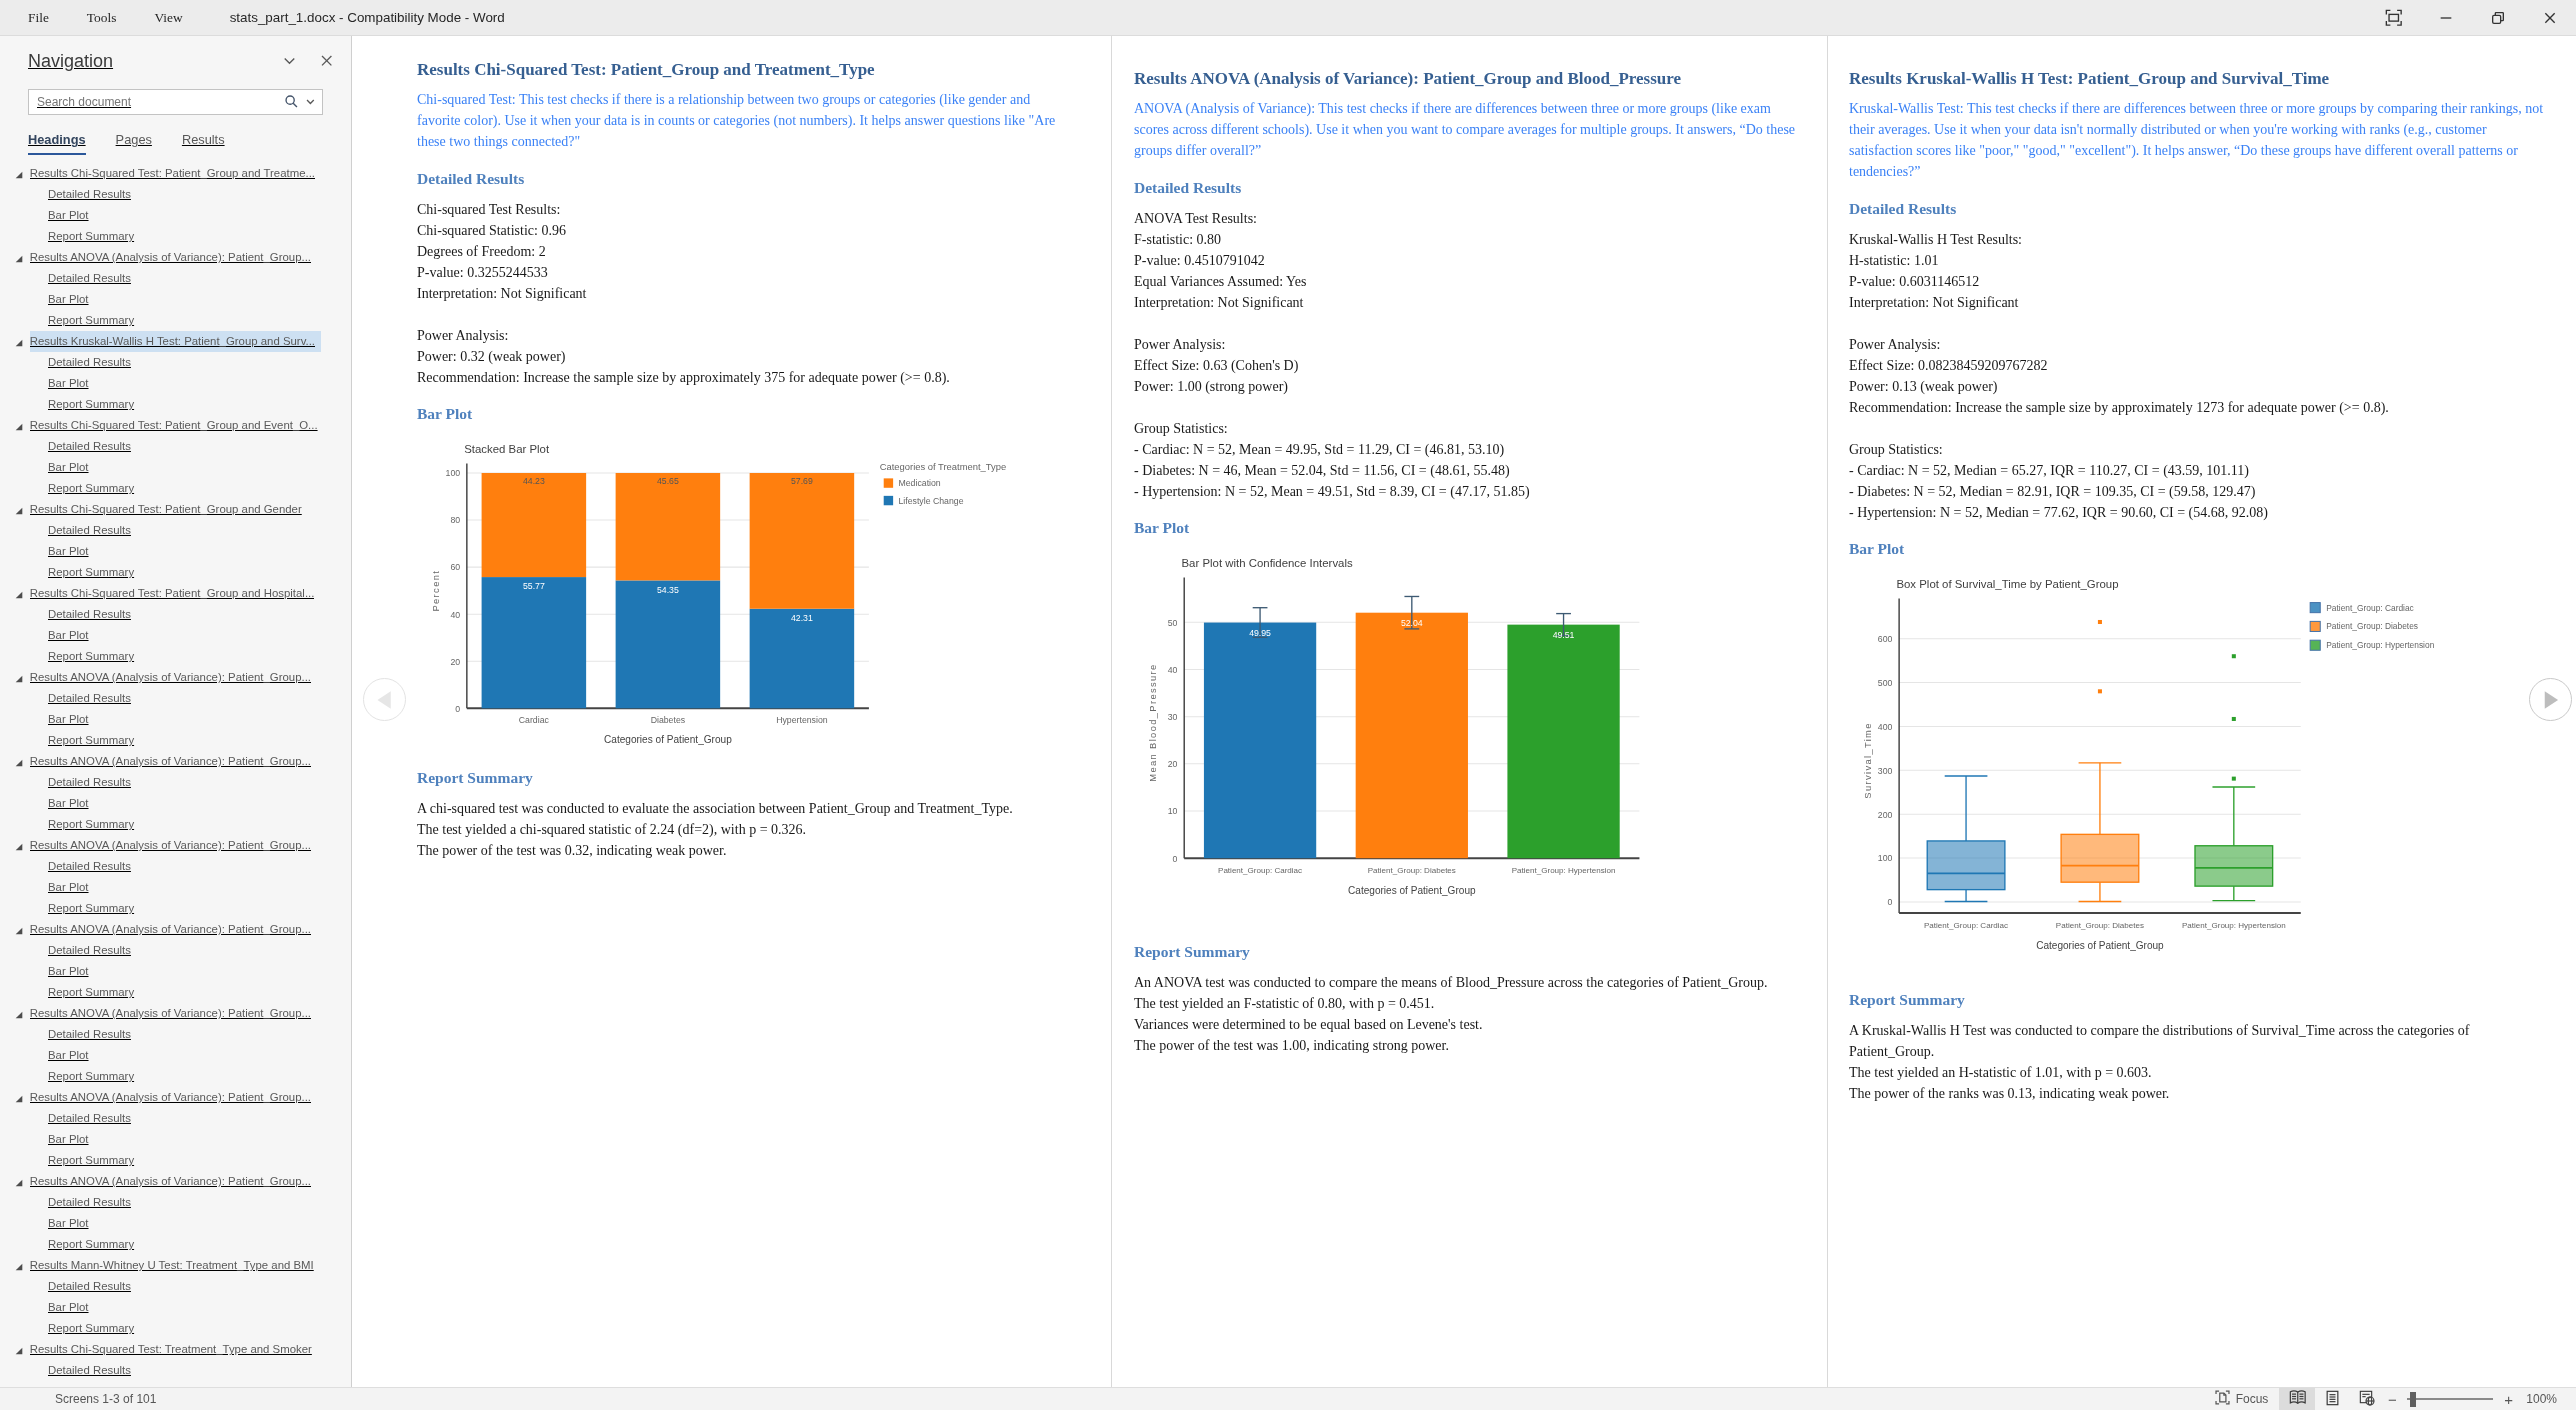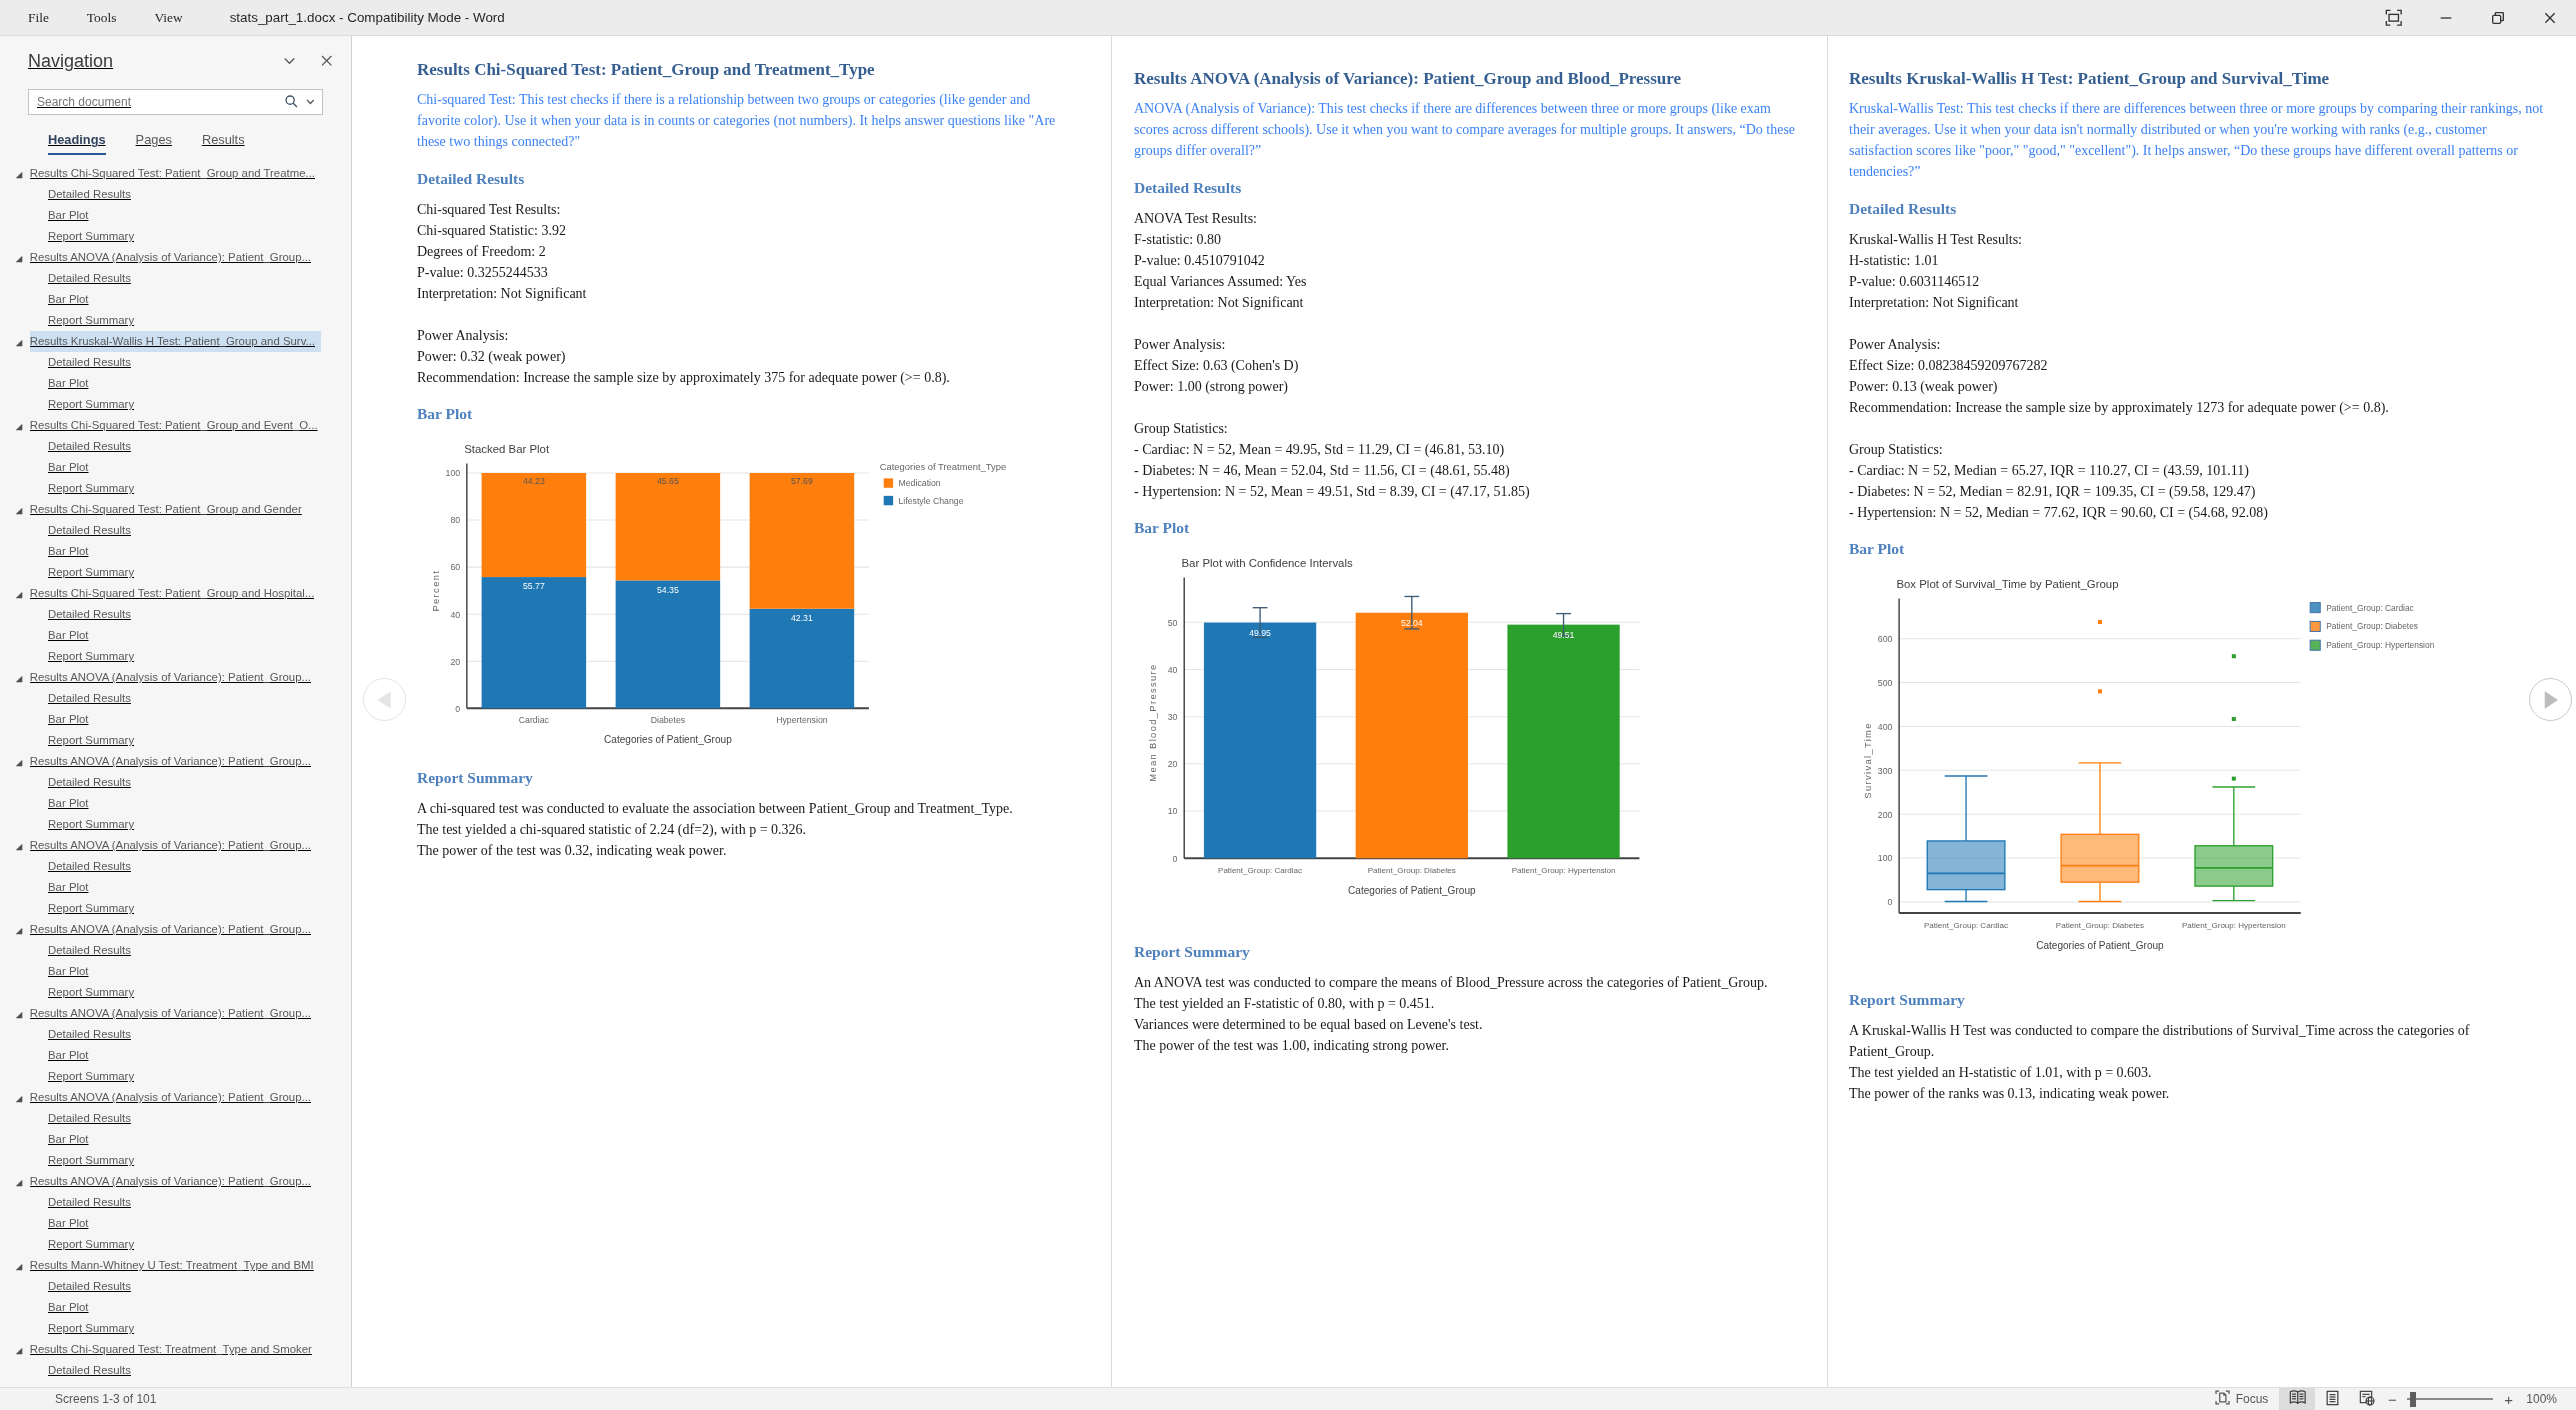--- a/index.html
+++ b/index.html
@@ -20,21 +20,21 @@
 
   
   .navpane { width:352px; background:#f6f6f6; border-right:0.7px solid #cfcfcf; display:flex; flex-direction:column;text-decoration:underline; }
   .nav-head { display:flex; align-items:center; padding:15px 17.5px 6.7px 28px; }
   .nav-title { font-size:18px; color:#3b3b3b; flex:1; }
   .nav-head-icon { color:#595959; margin-left:23px; }
   .nav-search { margin:10.8px 28px 4px 28px; height:25.5px; background:#fff; border:0.7px solid #c3c3c3; display:flex; align-items:center; padding:0 6.7px 0 8px; }
   .nav-search input { flex:1; border:none; outline:none; font-size:12px; color:#444; background:transparent; font-family:"Liberation Sans",sans-serif; }
   .nav-search input::placeholder { color:#767676; }
   .nav-search .mag { margin-right:5.4px; }
-  .nav-tabs { display:flex; gap:30px; padding:13.4px 0 0 28px; font-size:12.8px; color:#595959;margin-left:20px; }
+  .nav-tabs { display:flex; gap:30px; padding:13.4px 0 0 28px; font-size:12.8px; color:#595959; }
   .nav-tab { padding-bottom:5.4px; }
   .nav-tab.active { color:#33455e; font-weight:bold; border-bottom:2.7px solid #2b579a; }
   .navlist { flex:1; overflow:hidden; padding-top:8px; }
   .nav-row { height:21px; display:flex; align-items:center; font-size:11.4px; color:#595959; white-space:nowrap; }
   .nav-row .tri { width:8px; height:8px; margin:0 6.7px 0 15px; flex:none; }
   .nav-row.lvl2 { padding-left:48px; }
   .nav-row.lvl1 .lbl { overflow:hidden; text-overflow:clip; }
   .nav-row.selected .lbl-wrap { background:#cde0f2; }
   .lbl-wrap { display:flex; align-items:center; height:21px; flex:1; margin-right:30px; padding-right:4px; }
 
@@ -492,21 +492,21 @@
     <div class="pager pager-right">
       <svg width="17.5" height="20" viewBox="0 0 26 30">
           <polygon points="4,2 4,28 24,15" fill="#bdbdbd"></polygon>
         </svg>
     </div>
   <div class="page-col col-1">
         <div class="doc-h1">Results Chi-Squared Test: Patient_Group and Treatment_Type</div>
         <div class="doc-intro">Chi-squared Test: This test checks if there is a relationship between two groups or categories (like gender and favorite color). Use it when your data is in counts or categories (not numbers). It helps answer questions like "Are these two things connected?"</div>
         <div class="doc-h2">Detailed Results</div>
         <div class="doc-line">Chi-squared Test Results:</div>
-        <div class="doc-line">Chi-squared Statistic: 3.92</div>
+        <div class="doc-line">Chi-squared Statistic: 0.96</div>
         <div class="doc-line">Degrees of Freedom: 2</div>
         <div class="doc-line">P-value: 0.3255244533</div>
         <div class="doc-line">Interpretation: Not Significant</div>
         <div class="doc-line">&nbsp;</div>
         <div class="doc-line">Power Analysis:</div>
         <div class="doc-line">Power: 0.32 (weak power)</div>
         <div class="doc-line">Recommendation: Increase the sample size by approximately 375 for adequate power (&gt;= 0.8).</div>
         <div class="doc-h2">Bar Plot</div>
         <div class="chart-wrap"><svg width="592" height="316" viewBox="0 0 880 470">
             <text x="58" y="28" font-size="17" fill="#3f3f3f" font-family="Liberation Sans, sans-serif" text-anchor="start">Stacked Bar Plot</text>

